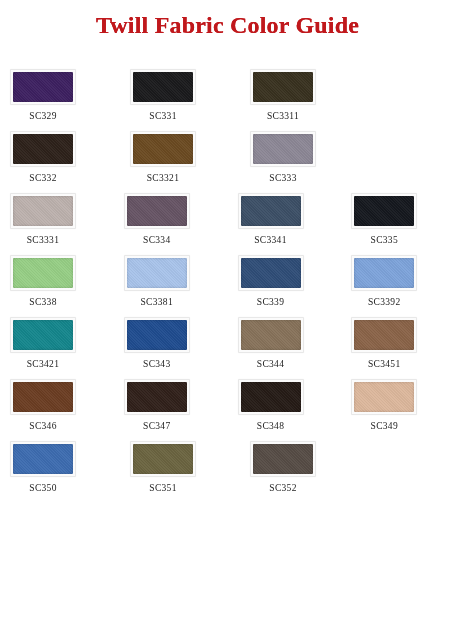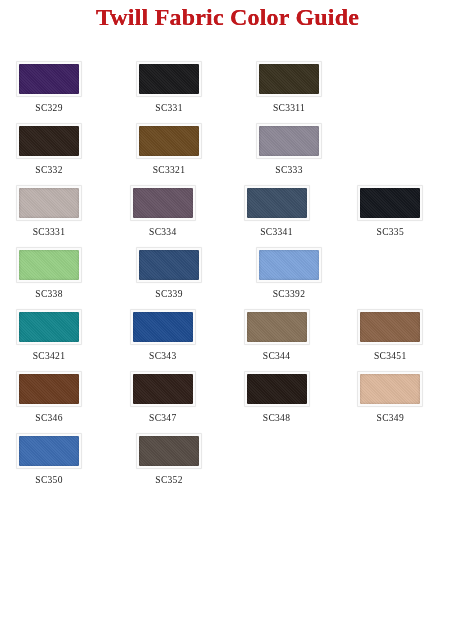--- a/index.html
+++ b/index.html
@@ -21,39 +21,39 @@
     background: #ffffff;
     position: relative;
   }
   .title {
     text-align: center;
     color: #c0181c;
     font-family: "Liberation Serif", "DejaVu Serif", serif;
     font-weight: bold;
     font-size: 24px;
     letter-spacing: 0.2px;
-    margin: 4px;
+    margin: 12px;
     line-height: 1.1;
     text-shadow: 0 0 0.3px #c0181c;
   }
   .grid {
     position: absolute;
     top: 57px;
     left: 0;
     width: 455px;
   }
   .row {
     display: flex;
     height: 62px;
     width: 455px;
   }
   .cell {
     width: 120px;
     position: relative;
-    padding-left: 16px;
+    padding-left: 10px;
   }
   .swatch-wrap {
     width: 66px;
     height: 36px;
     background: #fbfbfb;
     border: 1px solid #e8e8e8;
     border-radius: 1px;
     padding: 2px;
     display: block;
     box-shadow: 0 0 1px rgba(0,0,0,0.10);
@@ -158,20 +158,26 @@
       </div>
       <div class="row">
         <div class="cell">
           <div class="swatch-wrap">
             <div class="swatch" style="background-color: rgb(150, 206, 133);"></div>
           </div>
           <div class="label">SC338</div>
         </div>
         <div class="cell">
           <div class="swatch-wrap">
+            <div class="swatch" style="background-color: rgb(168, 195, 234);"></div>
+          </div>
+          <div class="label">SC3381</div>
+        </div>
+        <div class="cell">
+          <div class="swatch-wrap">
             <div class="swatch" style="background-color: rgb(47, 77, 119);"></div>
           </div>
           <div class="label">SC339</div>
         </div>
         <div class="cell">
           <div class="swatch-wrap">
             <div class="swatch" style="background-color: rgb(125, 163, 218);"></div>
           </div>
           <div class="label">SC3392</div>
         </div>
@@ -230,20 +236,26 @@
       </div>
       <div class="row">
         <div class="cell">
           <div class="swatch-wrap">
             <div class="swatch" style="background-color: rgb(61, 108, 176);"></div>
           </div>
           <div class="label">SC350</div>
         </div>
         <div class="cell">
           <div class="swatch-wrap">
+            <div class="swatch" style="background-color: rgb(107, 100, 64);"></div>
+          </div>
+          <div class="label">SC351</div>
+        </div>
+        <div class="cell">
+          <div class="swatch-wrap">
             <div class="swatch" style="background-color: rgb(86, 76, 69);"></div>
           </div>
           <div class="label">SC352</div>
         </div>
       </div>
     </div>
 
 </div>
 
 </body></html>

